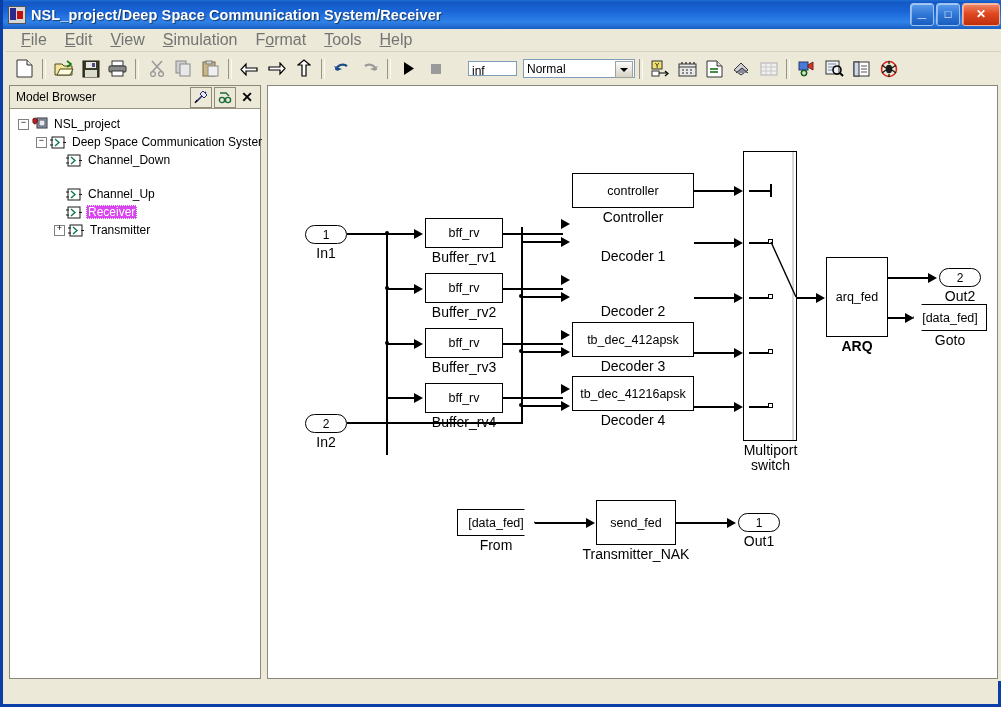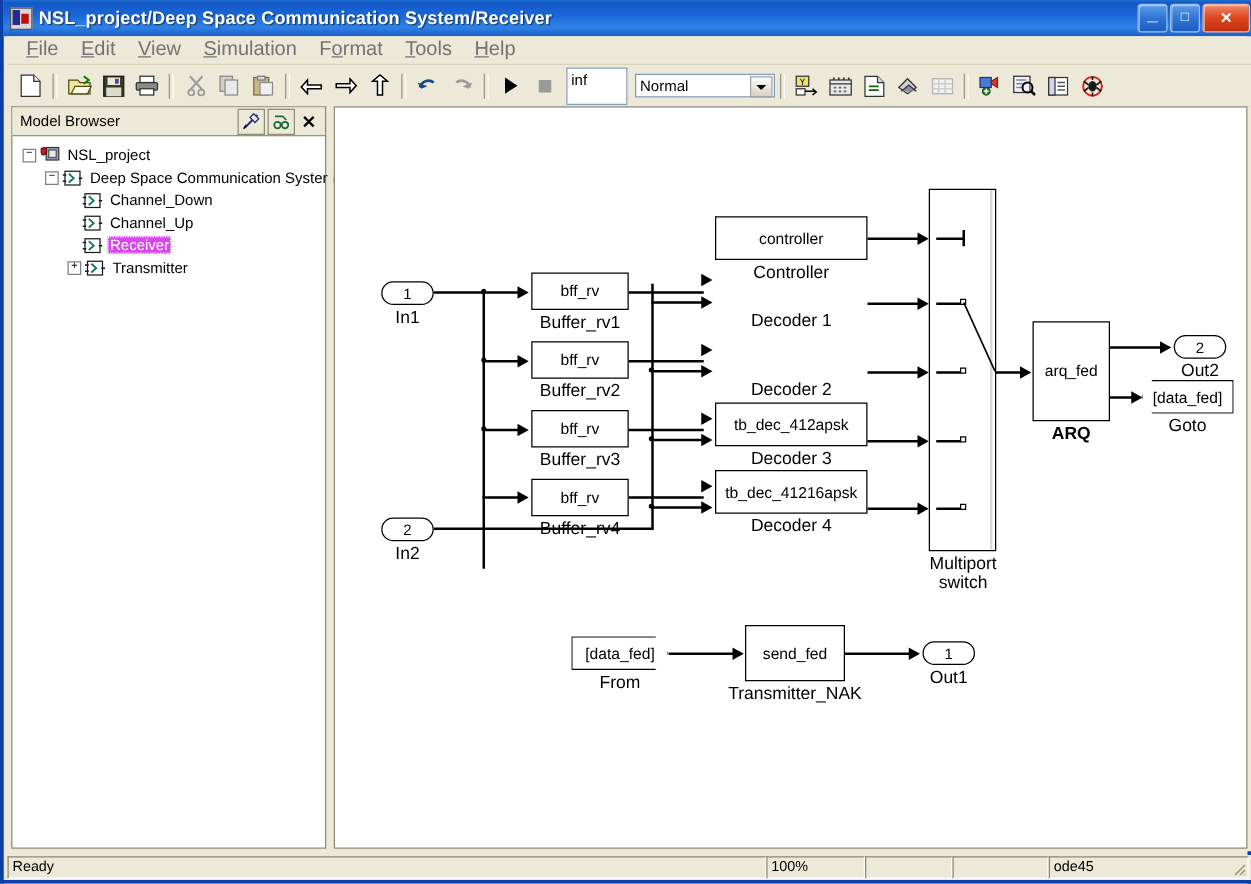--- a/index.html
+++ b/index.html
@@ -76,23 +76,23 @@
     position: absolute; left: 3px; top: 52px; width: 995px; height: 33px;
     background: #ece9d8; display: flex; align-items: center; padding-left: 5px;
     border-bottom: 1px solid #b9b49c;
   }
   .tb-btn {
     width: 25px; height: 24px; margin: 0 1px; position: relative;
     display: flex; align-items: center; justify-content: center;
   }
   .tb-sep { width: 2px; height: 20px; border-left: 1px solid #9a957e; border-right: 1px solid #fbfaf4; margin: 0 4px; }
   .tb-field {
-    width: 49px; height: 30px; background: #fff; border: 1px solid #7f9db9;
+    width: 49px; height: 15px; background: #fff; border: 1px solid #7f9db9;
     font-size: 12px; line-height: 18px; padding-left: 3px; color: #000;
-    box-sizing: border-box; margin-left: 4px;
+    box-sizing: border-box; margin-left: 19px;
   }
   .tb-select {
     width: 112px; height: 19px; background: #fff; border: 1px solid #7f9db9;
     font-size: 12px; line-height: 18px; padding-left: 3px; color: #000;
     box-sizing: border-box; margin-left: 6px; position: relative;
   }
   .tb-select .arrowbox {
     position: absolute; right: 1px; top: 1px; width: 16px; height: 15px;
     background: linear-gradient(180deg,#fcfcfc,#d6d2c2);
     border: 1px solid #a0a0a0; display: flex; align-items: center; justify-content: center;
@@ -451,21 +451,21 @@
           <span class="ico-sub">
             <svg width="16" height="13" viewBox="0 0 16 13">
                 <rect x="2" y="1" width="12" height="11" fill="#fff" stroke="#1a1a1a"></rect>
                 <path d="M0 4h3M0 9h3M13 6.5h3" stroke="#1a1a1a" stroke-width="1.2"></path>
                 <path d="M5 3l4 3.5L5 10" fill="none" stroke="#0a7a4a" stroke-width="1.4"></path>
               </svg>
           </span>
           <span class="tlabel">Channel_Down</span>
         </div>
 
-        <div class="tnode" style="padding-left:38px;">
+        <div class="tnode" style="padding-left:38px;margin-top:16px;">
           <span class="tbox empty"></span>
           <span class="ico-sub">
             <svg width="16" height="13" viewBox="0 0 16 13">
                 <rect x="2" y="1" width="12" height="11" fill="#fff" stroke="#1a1a1a"></rect>
                 <path d="M0 4h3M0 9h3M13 6.5h3" stroke="#1a1a1a" stroke-width="1.2"></path>
                 <path d="M5 3l4 3.5L5 10" fill="none" stroke="#0a7a4a" stroke-width="1.4"></path>
               </svg>
           </span>
           <span class="tlabel">Channel_Up</span>
         </div>
@@ -657,24 +657,14 @@
         <div class="port" style="left:470px; top:427px; width:42px; height:19px;">
           <span>1</span>
         </div>
         <div class="blbl" style="left:470px; top:447px; width:42px;">Out1</div>
 
       </div>
     </div>
 
   </div>
 
-  <div class="statusbar">
-    <div class="st-cell" style="width:607px;">Ready</div>
-    <div class="st-cell" style="width:79px;">100%</div>
-    <div class="st-cell" style="width:70px;"></div>
-    <div class="st-cell" style="width:77px;"></div>
-    <div class="st-cell" style="width:160px;">ode45</div>
-    <svg class="grip" viewBox="0 0 14 14">
-      <path d="M12 4L4 12M12 8L8 12M12 11.5L11.5 12" stroke="#9a957e" stroke-width="1.3" fill="none"></path>
-    </svg>
-  </div>
 
 </div>
 
 </body></html>

